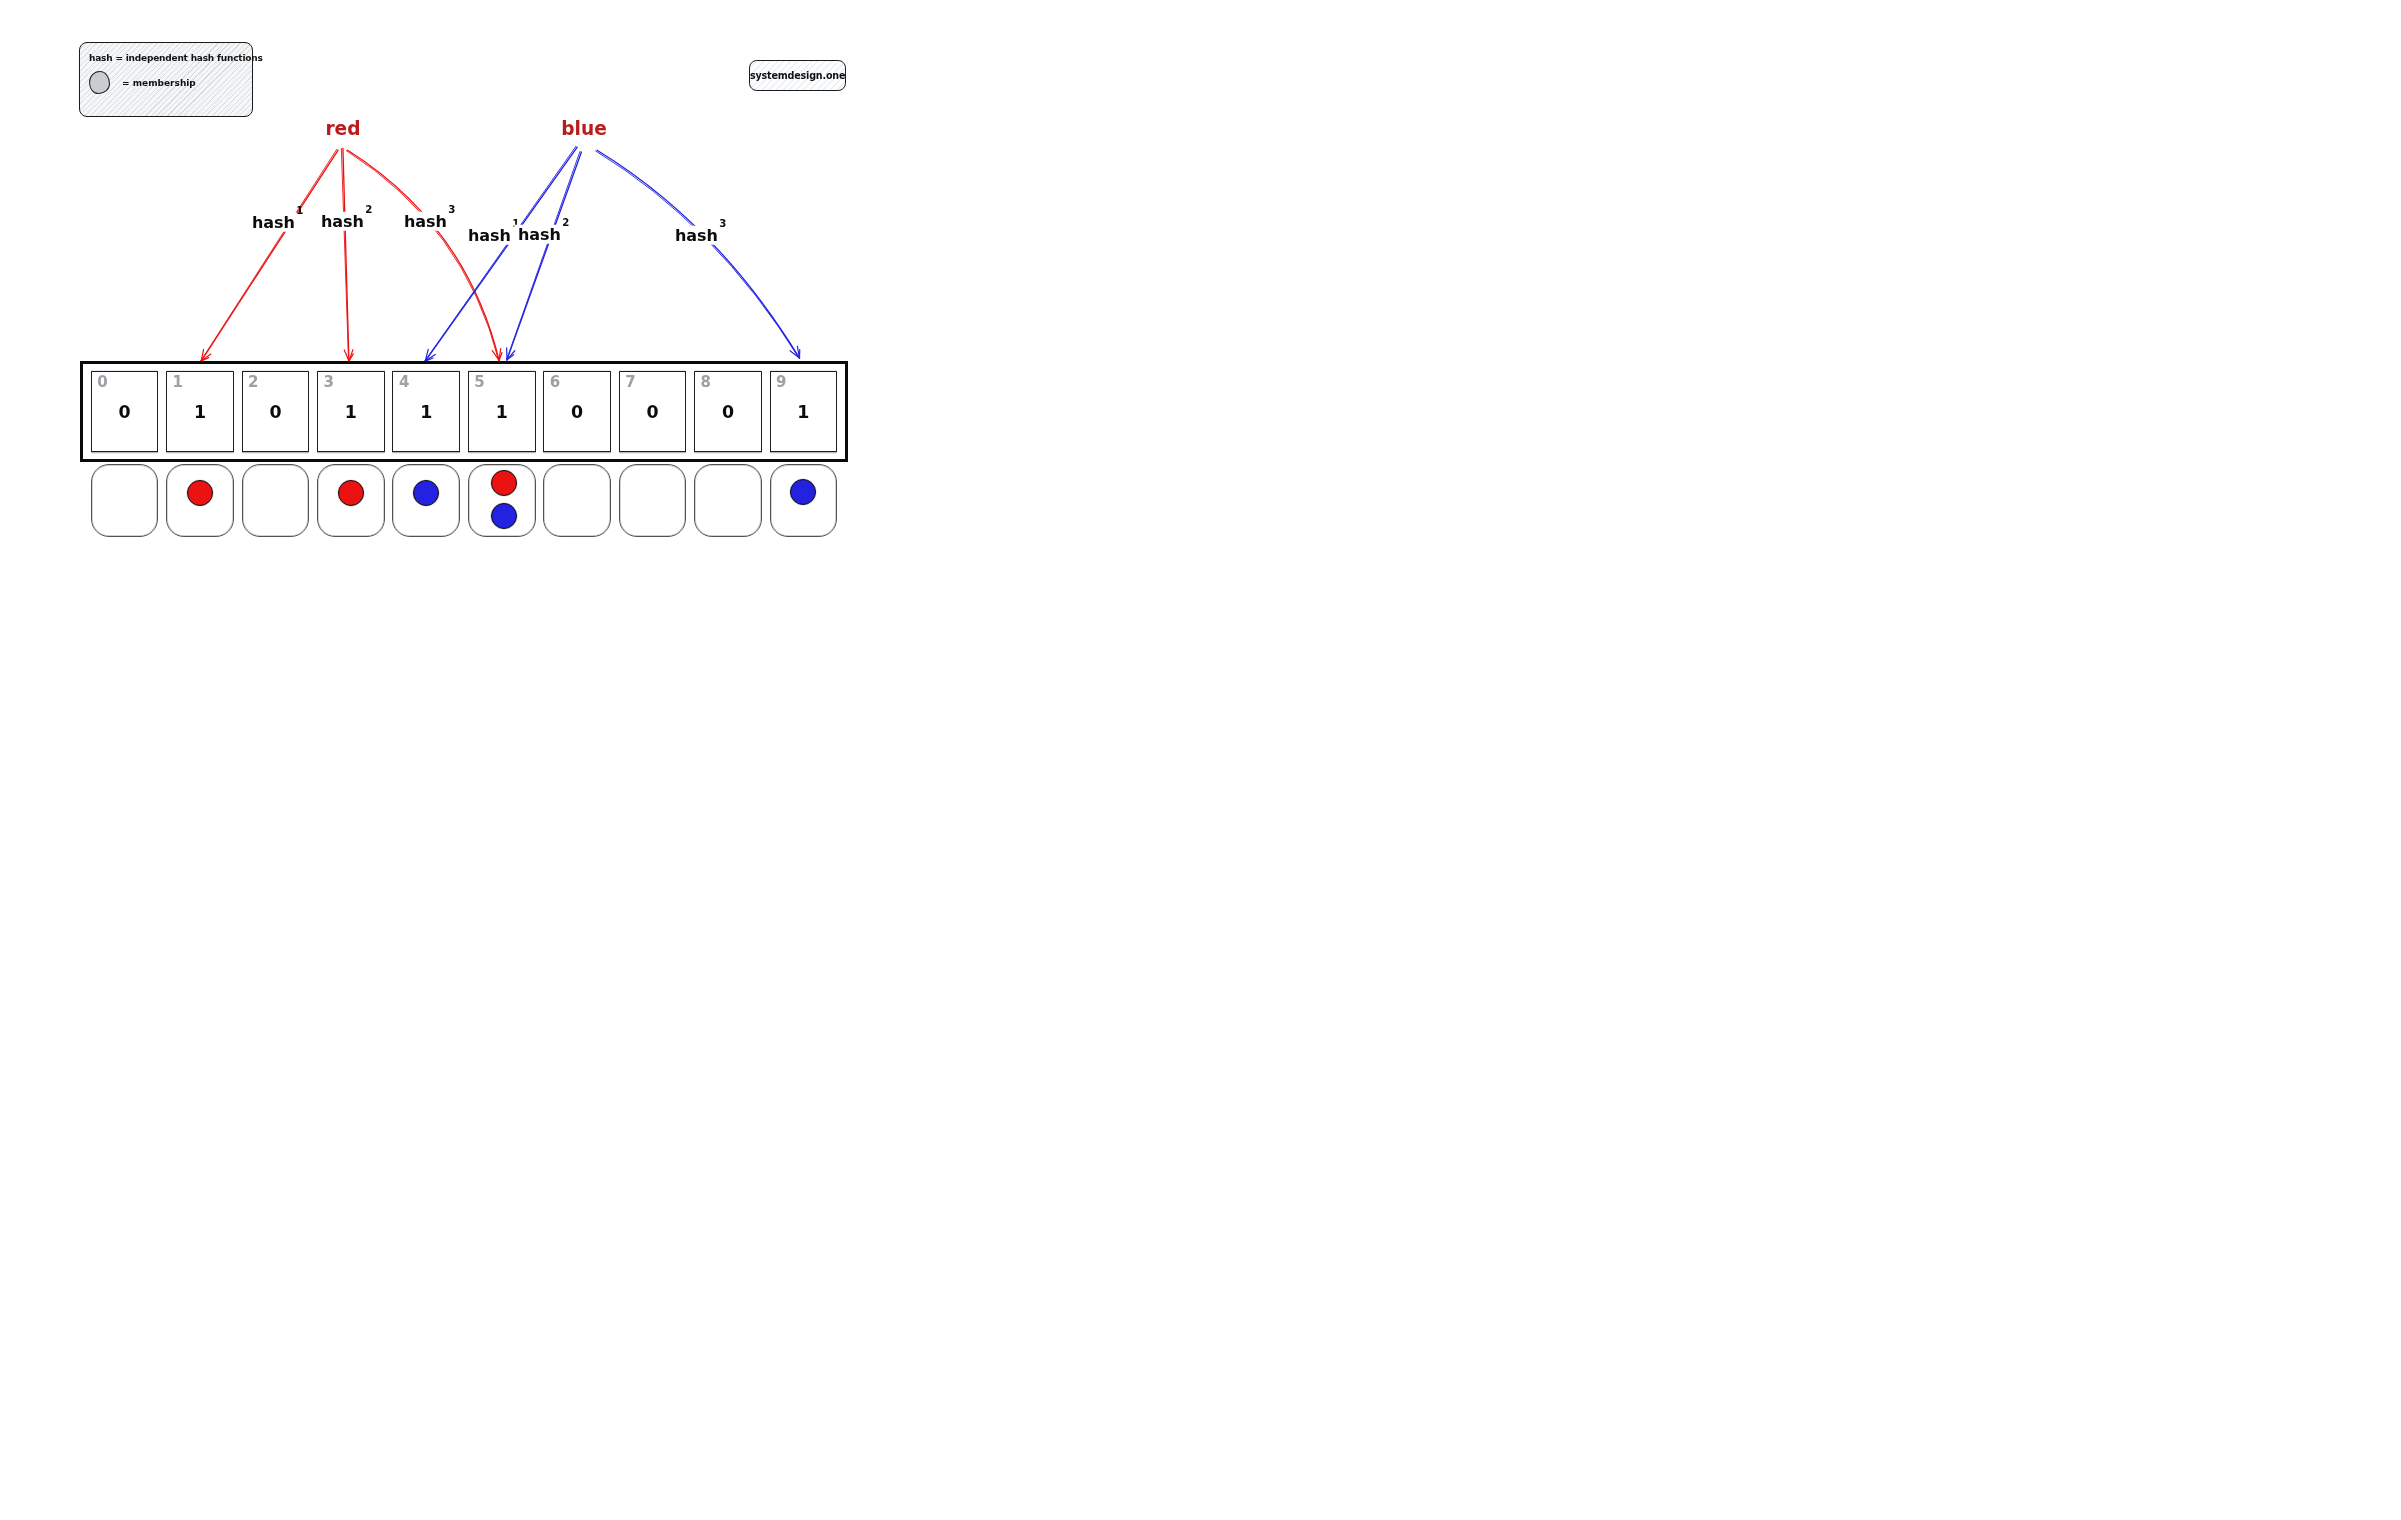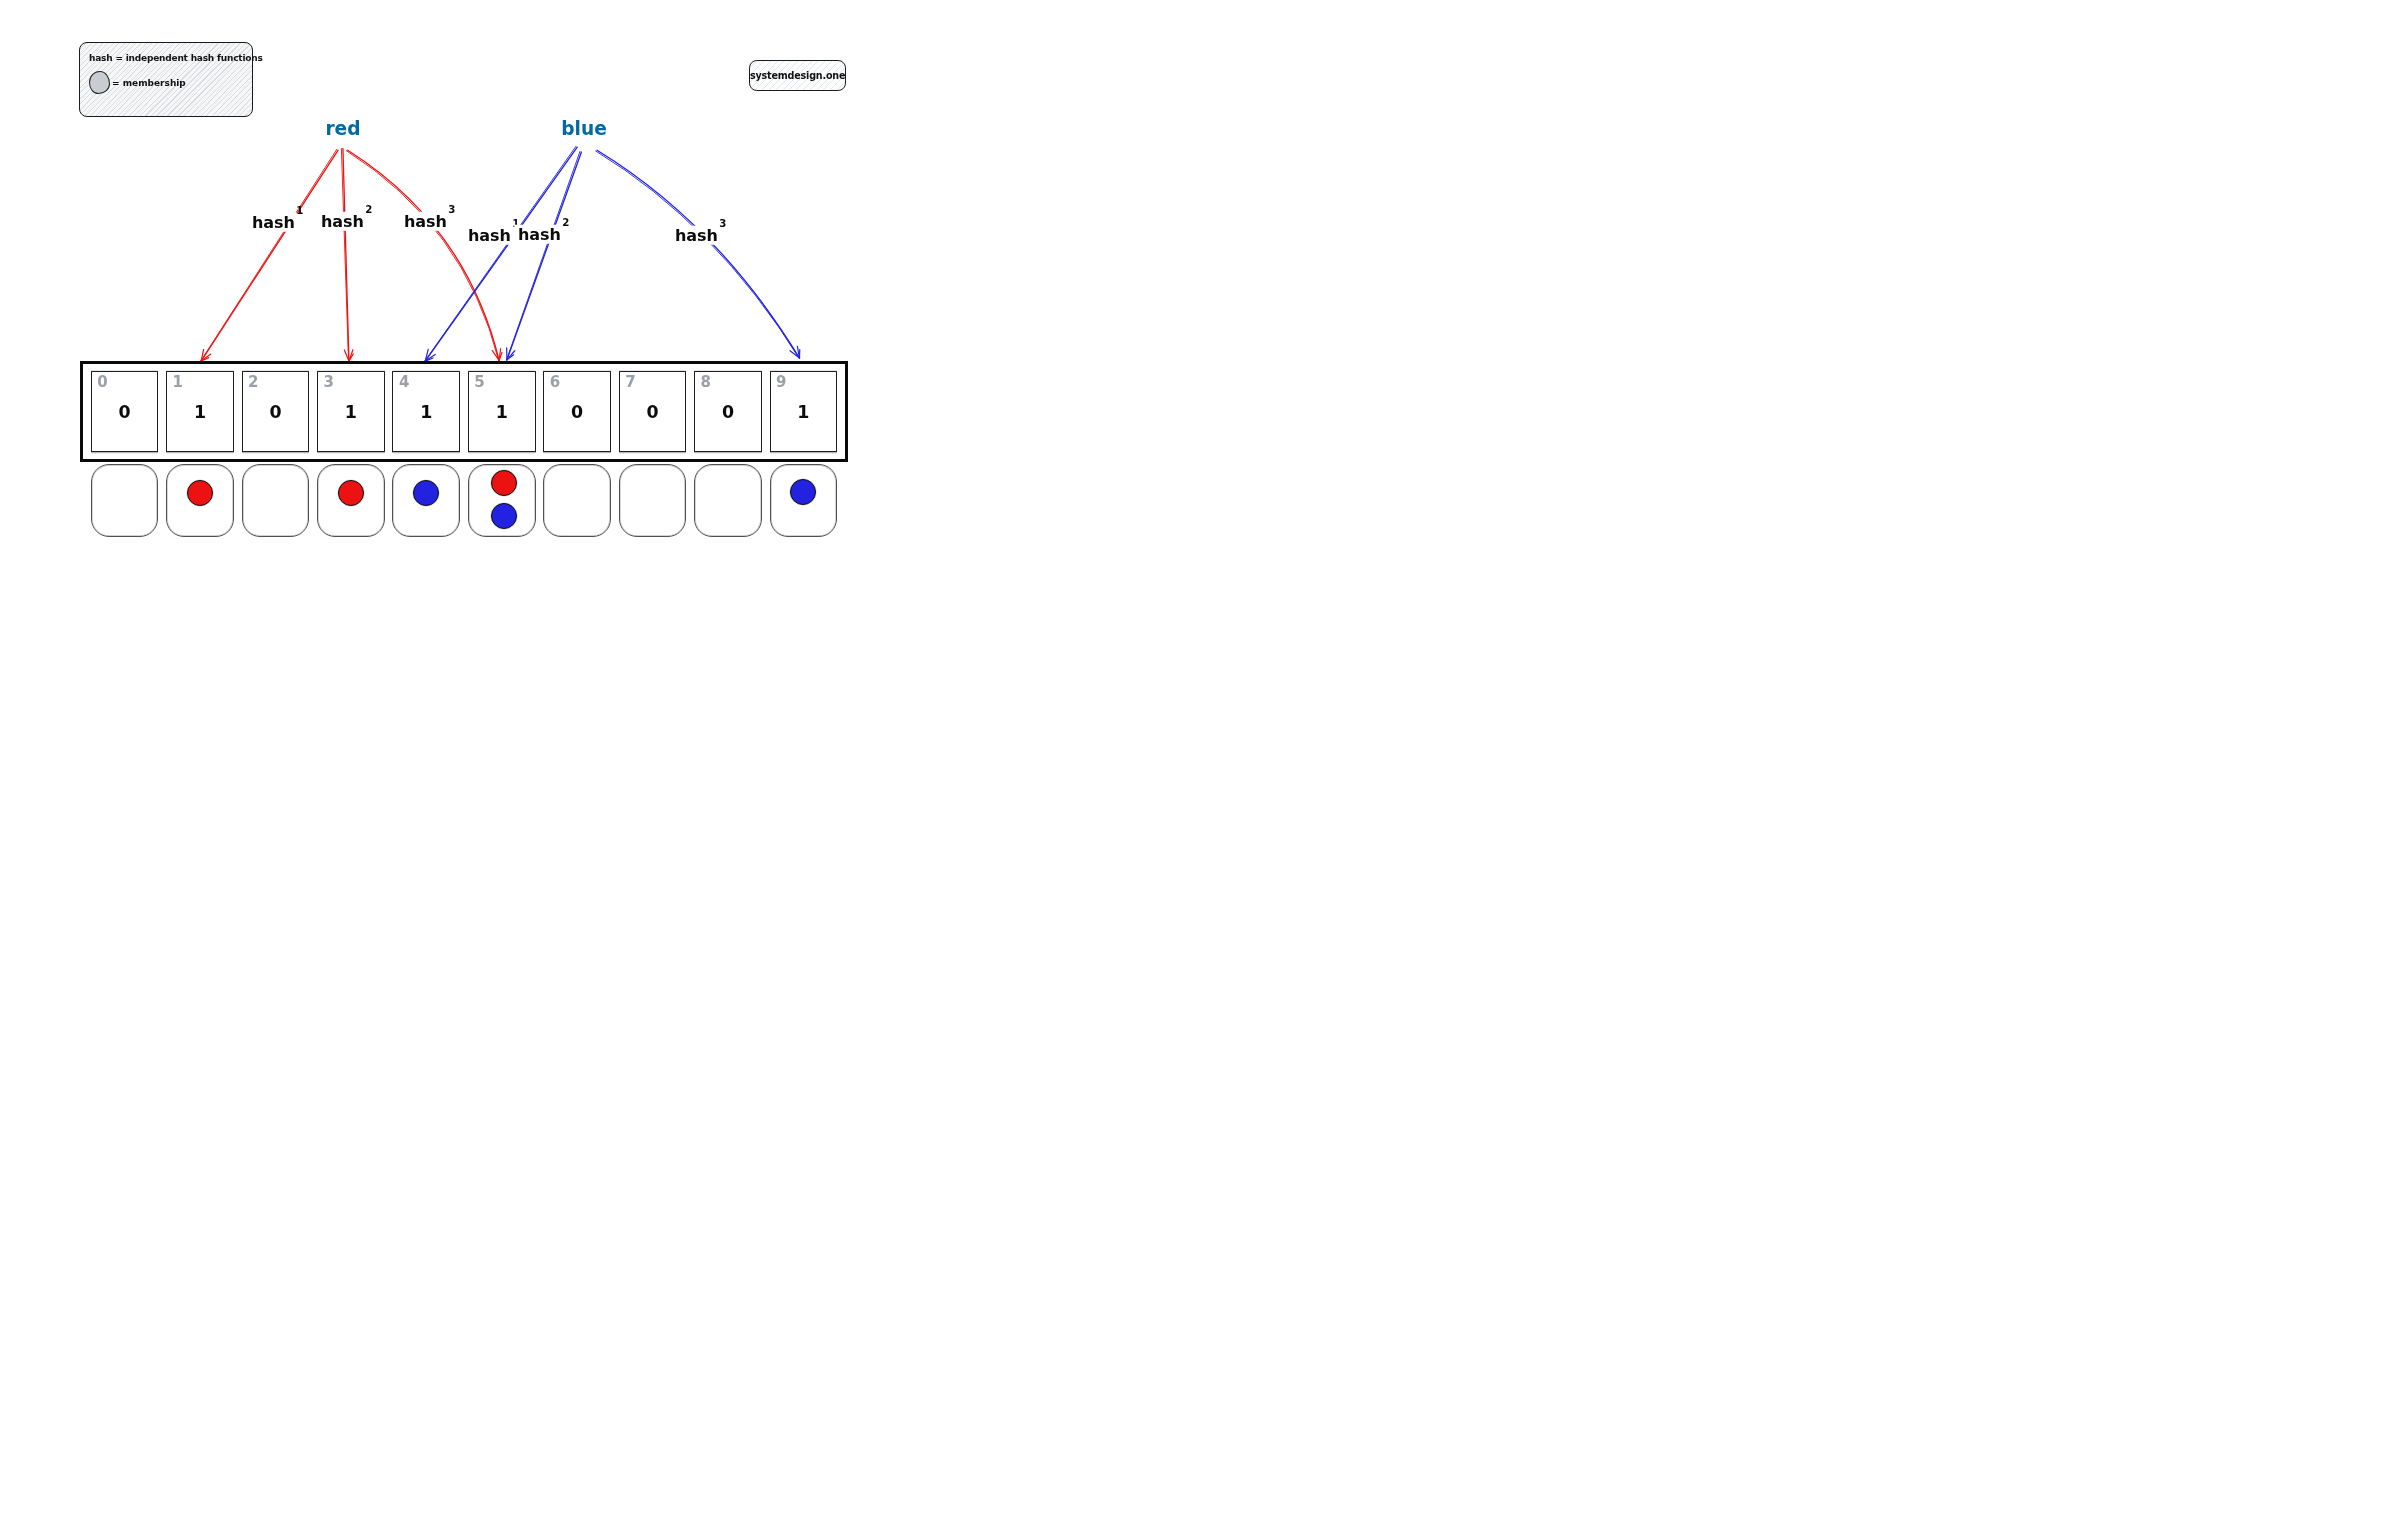--- a/index.html
+++ b/index.html
@@ -11,38 +11,38 @@
   .legend{
     position:absolute;left:79px;top:42px;width:174px;height:75px;box-sizing:border-box;
     border:1.8px solid #1b1b1b;border-radius:8px;
     background-color:#f6f7f8;
     background-image:
       repeating-linear-gradient(135deg, rgba(110,120,132,.20) 0 0.8px, transparent 0.8px 3.9px),
       repeating-linear-gradient(128deg, rgba(110,120,132,.10) 0 0.6px, transparent 0.6px 6px);
     padding:10.2px 7.2px 0 9px;z-index:4;
   }
   .legend-line1{font-size:9px;font-weight:600;letter-spacing:-0.2px;white-space:nowrap;}
-  .legend-line2{margin-top:7.8px;display:flex;align-items:center;gap:2px;font-size:9px;font-weight:600;}
+  .legend-line2{margin-top:7.8px;display:flex;align-items:center;gap:12px;font-size:9px;font-weight:600;}
   .legend-circle{
     width:21px;height:23.4px;flex:0 0 21px;box-sizing:border-box;display:inline-block;
     background:#c9cdd2;border:1.8px solid #232323;border-radius:52% 48% 55% 45% / 50% 55% 45% 50%;
   }
   
   .badge{
     position:absolute;left:749px;top:60px;width:97px;height:31px;box-sizing:border-box;
     border:1.5px solid #1b1b1b;border-radius:7.8px;z-index:4;
     display:flex;align-items:center;justify-content:flex-start;
     font-size:9.6px;font-weight:600;letter-spacing:-0.2px;
     background-color:#fcfdfe;
     background-image:repeating-linear-gradient(135deg, rgba(125,140,160,.20) 0 0.7px, transparent 0.7px 4.8px);
   }
   
   .item-label{
     position:absolute;transform:translate(-50%,-50%);z-index:3;
-    font-size:18.6px;font-weight:600;color:#0369a1;background:#fff;padding:0 3.6px;line-height:1.1;
+    font-size:18.6px;font-weight:600;color:#b91c1c;background:#fff;padding:0 3.6px;line-height:1.1;
   }
   .hash-label{
     position:absolute;transform:translate(-50%,-50%);z-index:3;
     font-size:16px;font-weight:600;color:#0d0d0d;background:#fff;padding:0.6px 3.6px;line-height:1;white-space:nowrap;
   }
   .hash-label sup{font-size:10.2px;position:relative;top:-7.2px;left:1.2px;}
   
   svg.arrows{position:absolute;left:0;top:0;width:961px;height:608px;z-index:1;}
   
   .bitarray{

